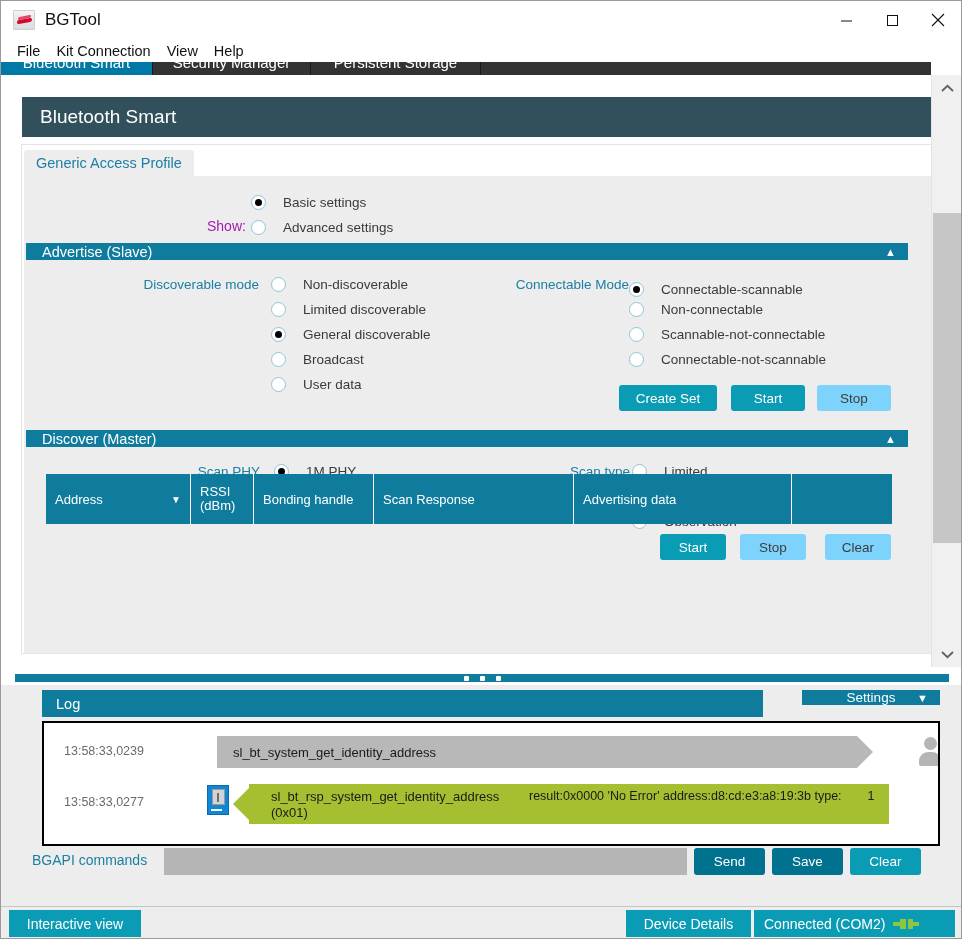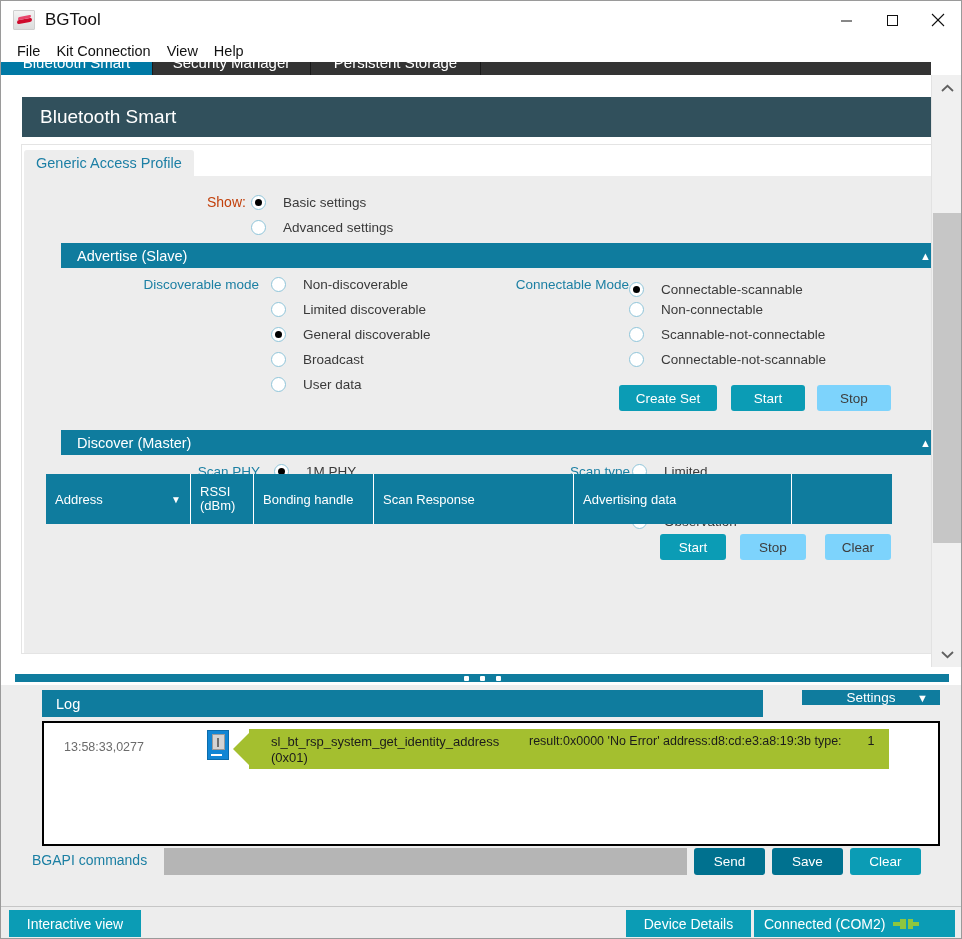--- a/index.html
+++ b/index.html
@@ -134,41 +134,40 @@
   .card-body {
     position: absolute; left: 2px; top: 31px;
     width: 916px; height: 477px;
     background: #ededed;
   }
 
   
   .show-row {
     position: absolute; left: 0; top: 18px; width: 100%;
   }
-  .lbl-teal { color: #c2410c; font-size: 14px; }
+  .lbl-teal { color: #a21caf; font-size: 14px; margin-top: 24px; }
   .radio-line { display: flex; align-items: center; height: 20px; }
   .radio {
     width: 15px; height: 15px; border-radius: 50%;
     border: 1px solid #8fc5da; background: #ffffff;
     display: inline-block; position: relative; flex: none;
   }
   .radio.on::after {
     content: ""; position: absolute; left: 3px; top: 3px;
     width: 7px; height: 7px; border-radius: 50%; background: #000000;
   }
   .radio-label { font-size: 13.5px; color: #3a3a3a; margin-left: 17px; white-space: nowrap; }
 
   
   .sect-bar {
     position: absolute;
-    height: 25px; background: #0f7c9e;
+    height: 17px; background: #0f7c9e;
     display: flex; align-items: center; justify-content: space-between;
     color: #ffffff; font-size: 14.5px;
     padding: 0 12px 0 16px;
-    margin-left: 35px;
   }
   .sect-bar .caret { font-size: 11px; }
 
   .group-label {
     position: absolute; color: #1b7fa3; font-size: 13.5px; text-align: right;
   }
 
   
   .btn {
     height: 26px; border-radius: 3px;
@@ -538,20 +537,30 @@
     <div class="log-bar">
       <span>Log</span>
     </div>
     <div class="settings-btn">
       <span>Settings</span>
       <span class="cd">▼</span>
     </div>
 
     <div class="logbox">
 
+      <div class="logrow" style="margin-top:8px;">
+        <div class="logtime">13:58:33,0239</div>
+        <div class="bubble-out">
+          <span class="txt">sl_bt_system_get_identity_address</span>
+        </div>
+        <div class="avatar">
+          <div class="head"></div>
+          <div class="body"></div>
+        </div>
+      </div>
 
       <div class="logrow" style="margin-top:4px;">
         <div class="logtime">13:58:33,0277</div>
         <div class="devicon">
           <div class="chip"></div>
           <div class="arrowlet"></div>
         </div>
         <div class="bubble-in">
           <span class="col-a">sl_bt_rsp_system_get_identity_address (0x01)</span>
           <span class="col-b">result:0x0000 'No Error'  address:d8:cd:e3:a8:19:3b  type:</span>

